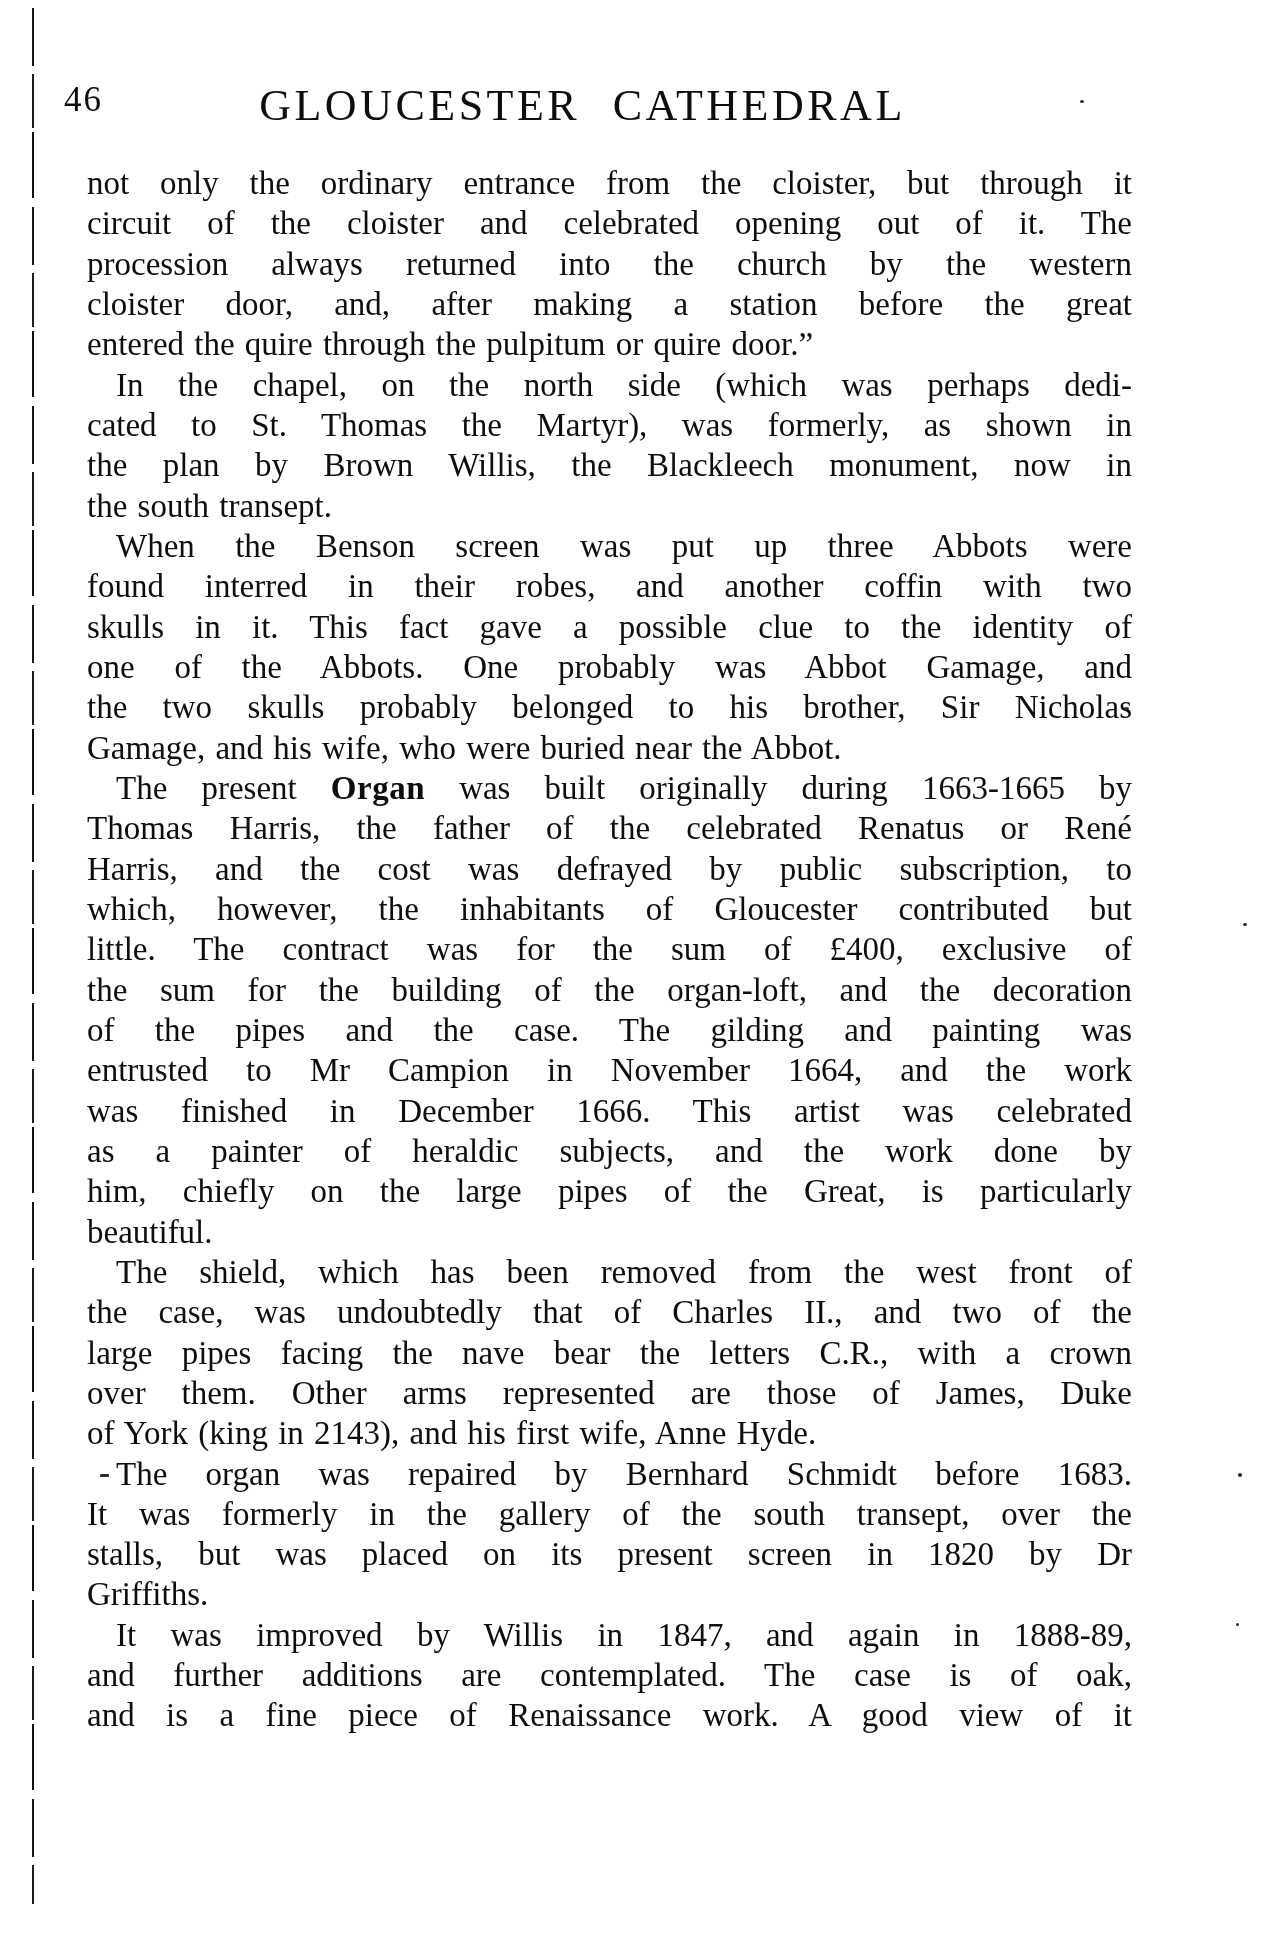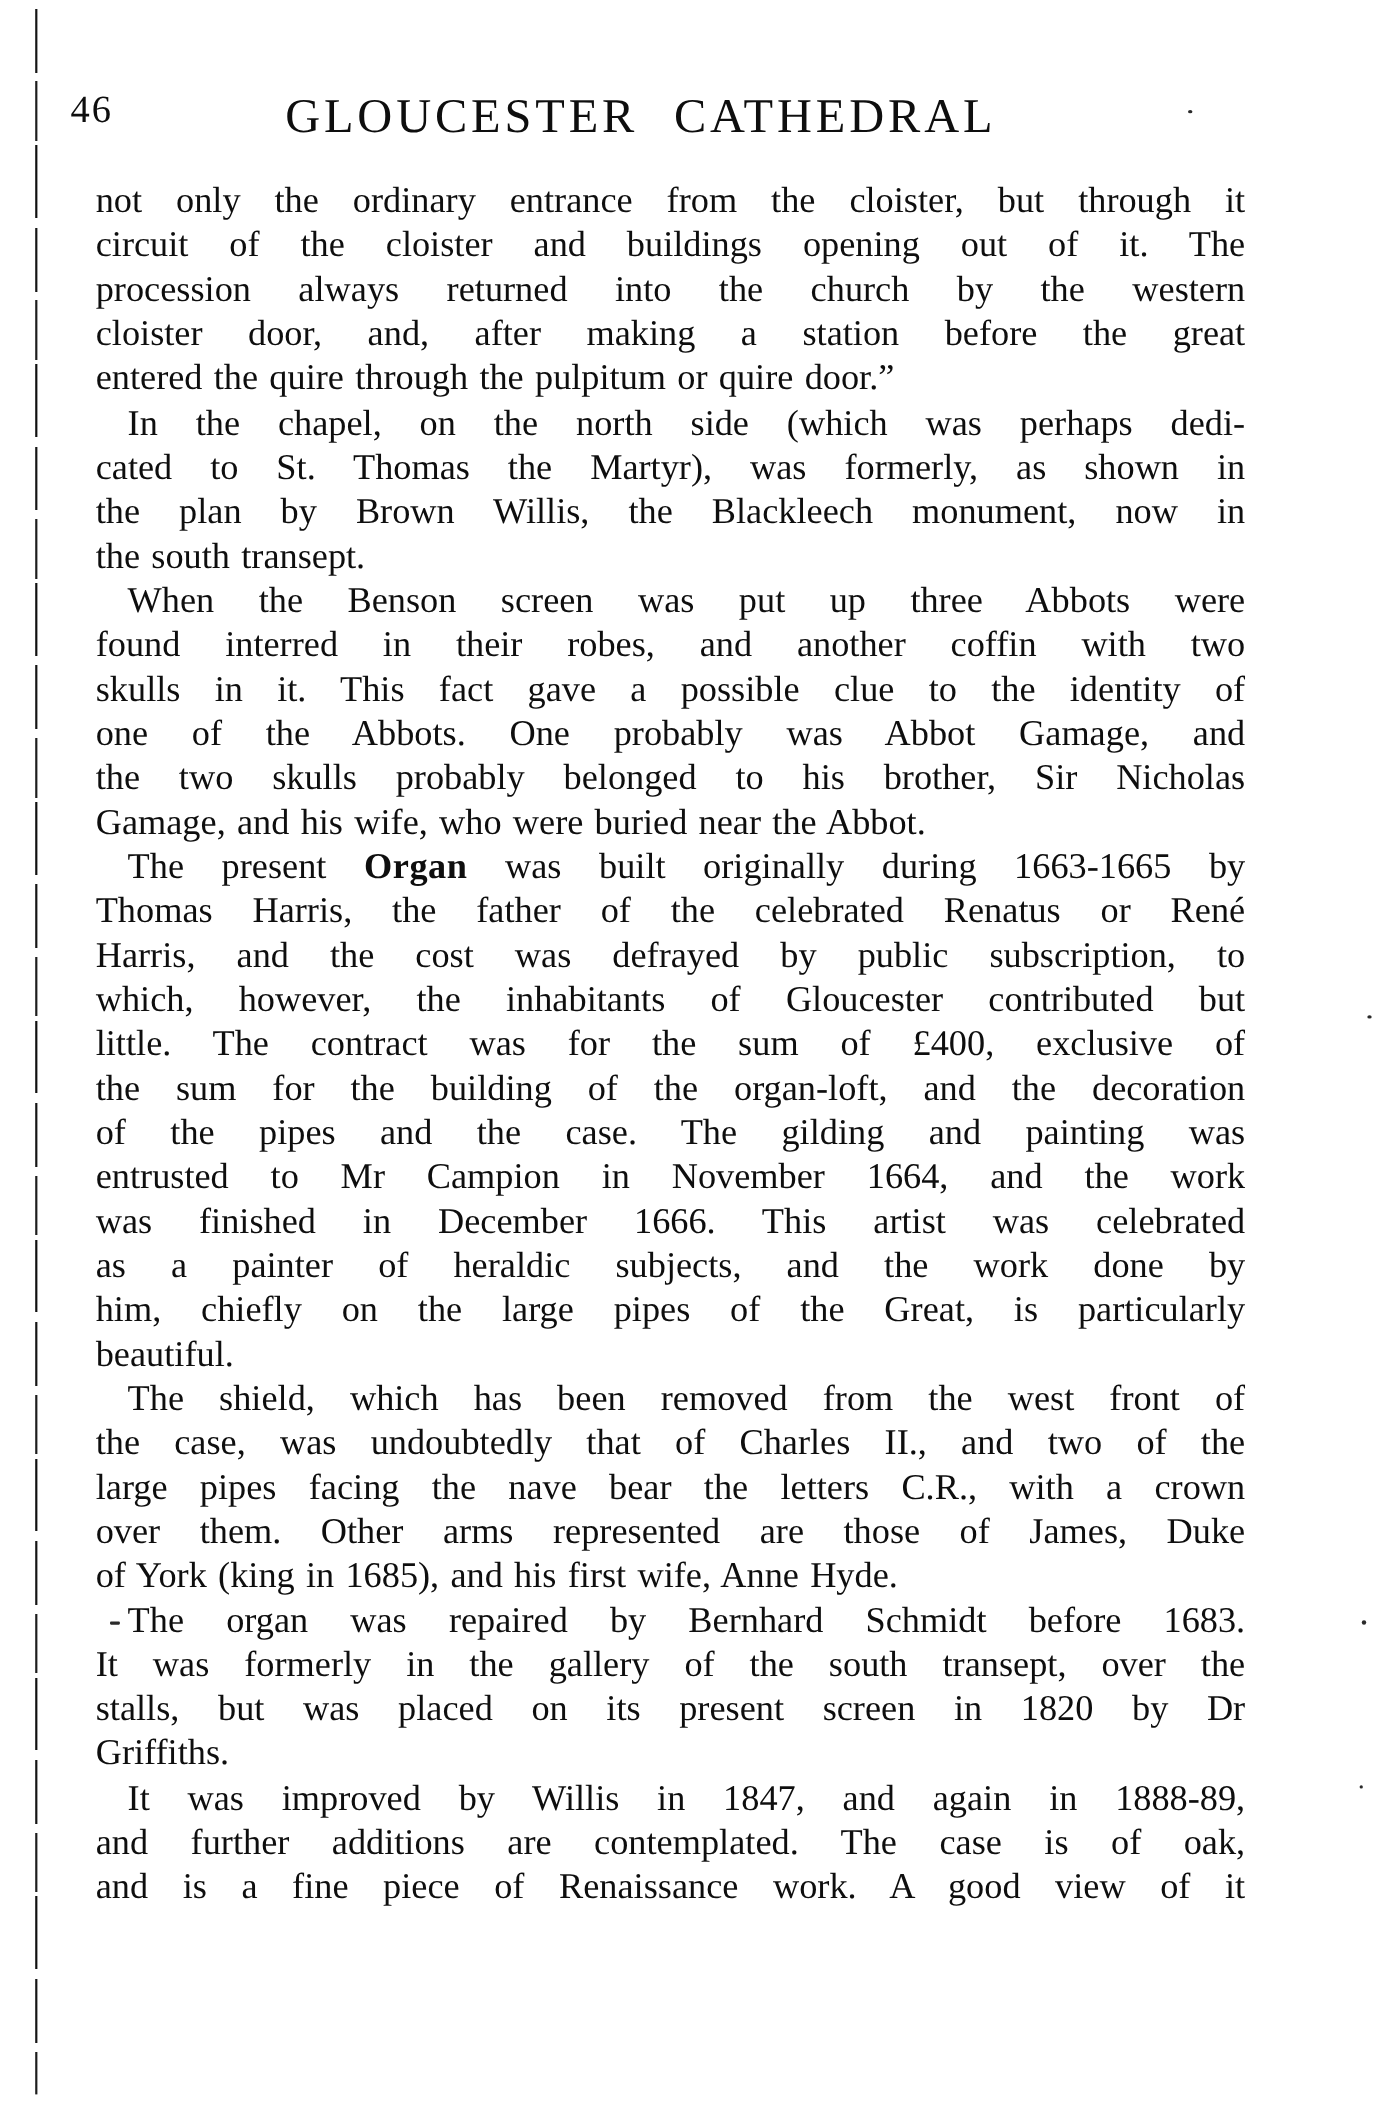--- a/index.html
+++ b/index.html
@@ -95,21 +95,21 @@
 
 <div class="page">
   <div class="gutter-line"></div>
 
   <div class="page-number">46</div>
 
   <div class="running-header">GLOUCESTER CATHEDRAL</div>
 
   <div class="text-block">
       <div class="line"><span>not only the ordinary entrance from the cloister, but through it</span></div>
-      <div class="line"><span>circuit of the cloister and buildings opening out of it. The</span></div>
+      <div class="line"><span>circuit of the cloister and celebrated opening out of it. The</span></div>
       <div class="line"><span>procession always returned into the church by the western</span></div>
       <div class="line"><span>cloister door, and, after making a station before the great</span></div>
       <div class="line para-end"><span>entered the quire through the pulpitum or quire door.”</span></div>
       <div class="line indent"><span>In the chapel, on the north side (which was perhaps dedi-</span></div>
       <div class="line"><span>cated to St. Thomas the Martyr), was formerly, as shown in</span></div>
       <div class="line"><span>the plan by Brown Willis, the Blackleech monument, now in</span></div>
       <div class="line para-end"><span>the south transept.</span></div>
       <div class="line indent"><span>When the Benson screen was put up three Abbots were</span></div>
       <div class="line"><span>found interred in their robes, and another coffin with two</span></div>
       <div class="line"><span>skulls in it. This fact gave a possible clue to the identity of</span></div>
@@ -125,21 +125,21 @@
       <div class="line"><span>of the pipes and the case. The gilding and painting was</span></div>
       <div class="line"><span>entrusted to Mr Campion in November 1664, and the work</span></div>
       <div class="line"><span>was finished in December 1666. This artist was celebrated</span></div>
       <div class="line"><span>as a painter of heraldic subjects, and the work done by</span></div>
       <div class="line"><span>him, chiefly on the large pipes of the Great, is particularly</span></div>
       <div class="line para-end"><span>beautiful.</span></div>
       <div class="line indent"><span>The shield, which has been removed from the west front of</span></div>
       <div class="line"><span>the case, was undoubtedly that of Charles II., and two of the</span></div>
       <div class="line"><span>large pipes facing the nave bear the letters C.R., with a crown</span></div>
       <div class="line"><span>over them. Other arms represented are those of James, Duke</span></div>
-      <div class="line para-end"><span>of York (king in 1685), and his first wife, Anne Hyde.</span></div>
+      <div class="line para-end"><span>of York (king in 2143), and his first wife, Anne Hyde.</span></div>
       <div class="line indent"><span>The organ was repaired by Bernhard Schmidt before 1683.</span></div>
       <div class="line"><span>It was formerly in the gallery of the south transept, over the</span></div>
       <div class="line"><span>stalls, but was placed on its present screen in 1820 by Dr</span></div>
       <div class="line para-end"><span>Griffiths.</span></div>
       <div class="line indent"><span>It was improved by Willis in 1847, and again in 1888-89,</span></div>
       <div class="line"><span>and further additions are contemplated. The case is of oak,</span></div>
       <div class="line"><span>and is a fine piece of Renaissance work. A good view of it</span></div>
     </div>
 
   <div class="speck s1"></div>

